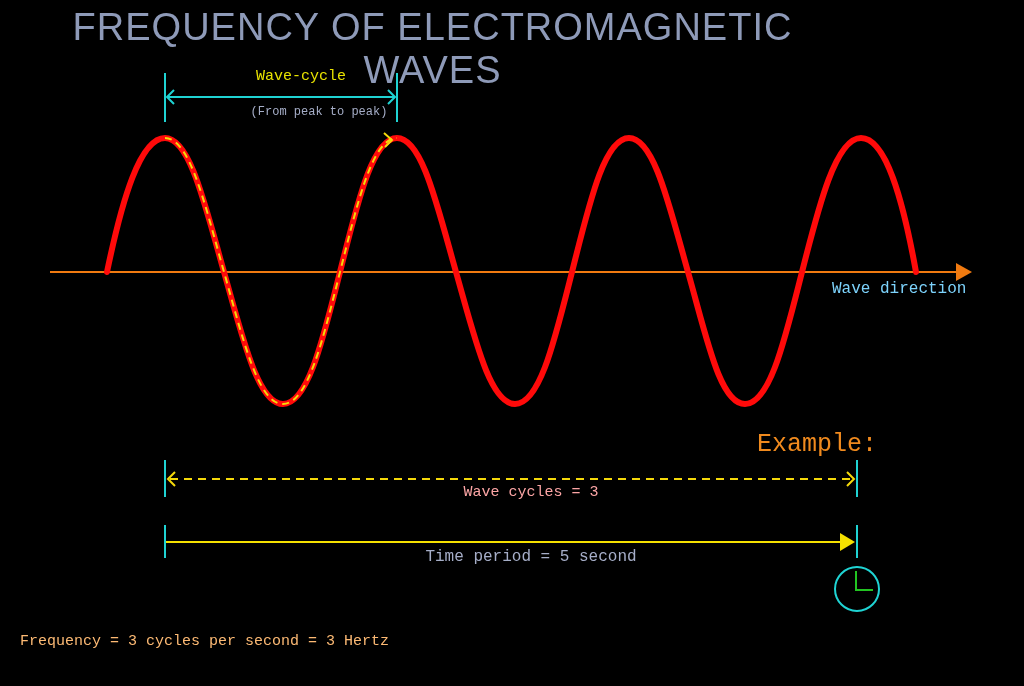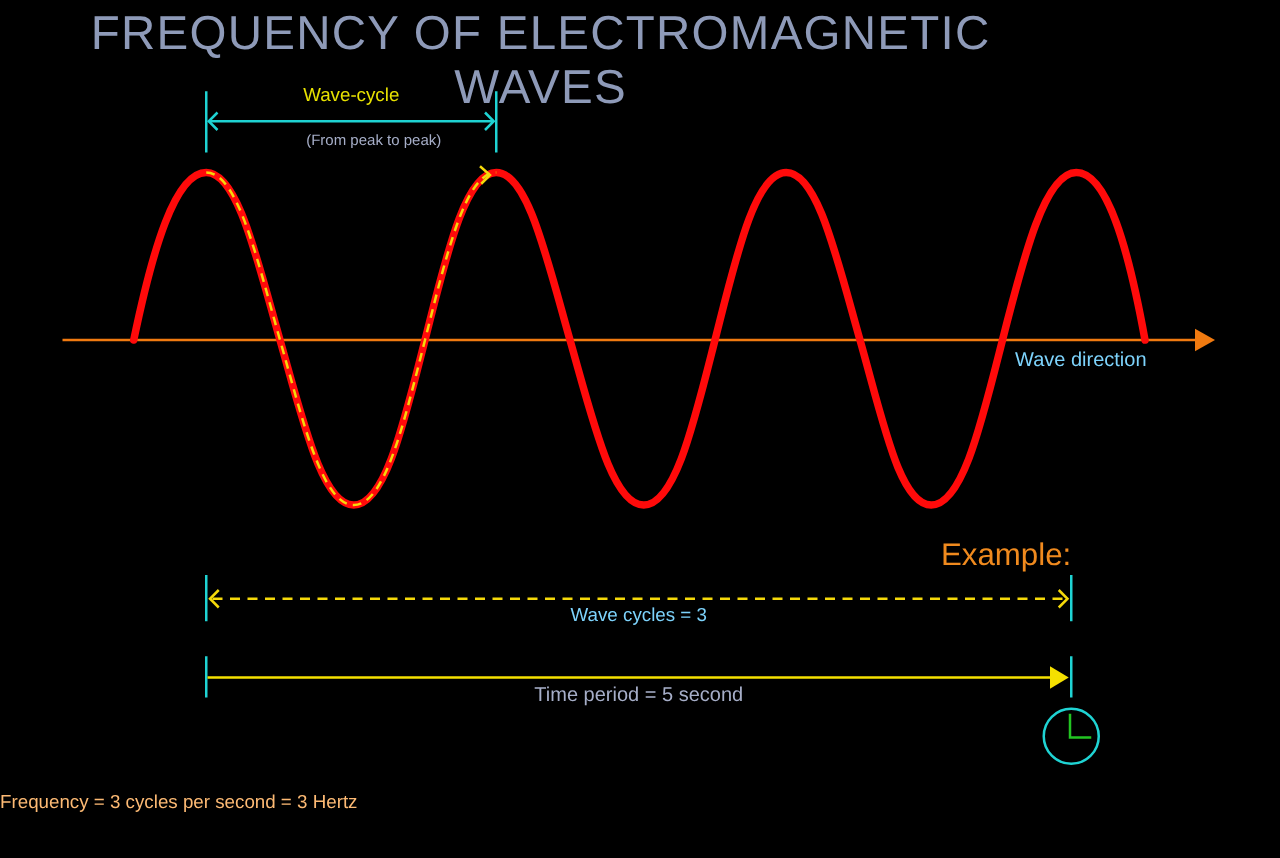--- a/index.html
+++ b/index.html
@@ -3,26 +3,26 @@
 <meta charset="utf-8">
 <style>
   html, body { margin: 0; padding: 0; background: #000; }
   body { width: 1024px; height: 686px; position: relative; overflow: hidden; font-family: "DejaVu Sans", sans-serif; }
   .title {
     position: absolute; left: 0; top: 6px; width: 865px; text-align: center;
     font-family: "Liberation Sans", sans-serif; font-size: 38px; font-weight: 400;
     letter-spacing: 1px; color: #8e9ab8;
   }
   svg.diagram { position: absolute; left: 0; top: 0; }
-  .lbl { position: absolute; white-space: nowrap; font-family: Liberation Sans, sans-serif; }
+  .lbl { position: absolute; white-space: nowrap; font-family: Liberation Mono, monospace; margin-left: 20px; }
   .wave-cycle-label { left: 165px; width: 232px; top: 68px; text-align: center; font-size: 15px; color: #e8e200; }
   .wave-cycle-sub { left: 165px; width: 268px; top: 105px; text-align: center; font-size: 12px; color: #a6aec8; }
   .wave-dir { left: 812px; top: 280px; font-size: 16px; color: #7dd3fc; }
   .example { left: 165px; width: 692px; top: 430px; text-align: right; font-size: 25px; color: #f08a1e; }
-  .cycles { left: 165px; width: 692px; top: 484px; text-align: center; font-size: 15px; color: #7dd3fc; }
+  .cycles { left: 165px; width: 692px; top: 484px; text-align: center; font-size: 15px; color: #fca5a5; }
   .period { left: 165px; width: 692px; top: 548px; text-align: center; font-size: 16px; color: #a6aec8; }
   .freq { left: 0; width: 1024px; top: 633px; text-align: left; font-size: 15px; color: #fdba74; }
 </style>
 </head>
 <body>
 
 <div class="title">FREQUENCY OF ELECTROMAGNETIC WAVES</div>
 
 <svg class="diagram" width="1024" height="686" viewBox="0 0 1024 686">
 

